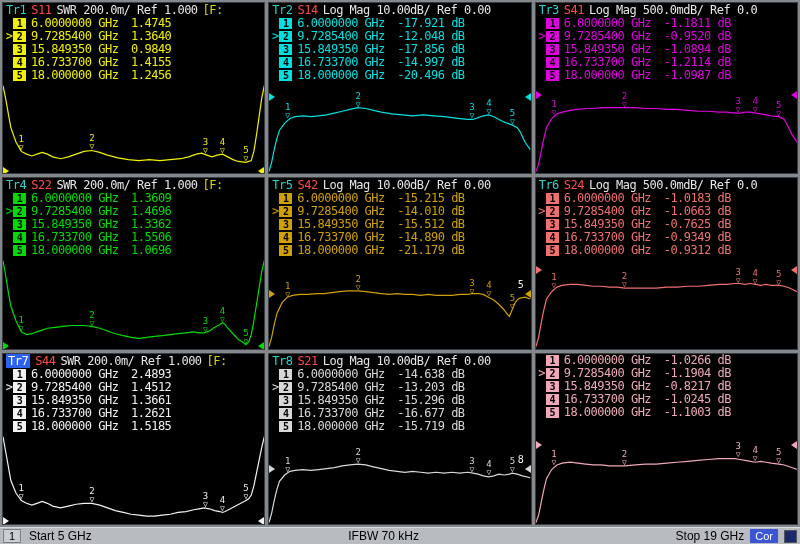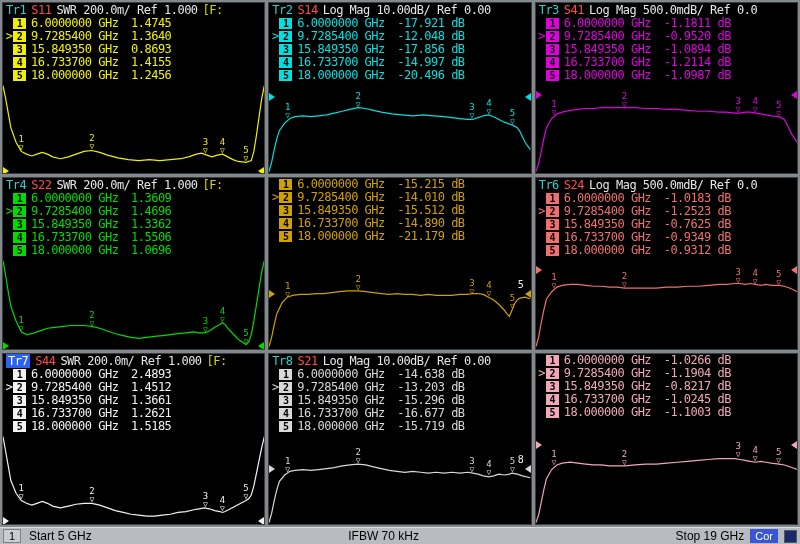--- a/index.html
+++ b/index.html
@@ -66,21 +66,21 @@
           <div class="mrow" style="color: rgb(240, 240, 0);">
             <span class="mprefix">&gt;</span>
             <span class="mchip" style="background: rgb(240, 240, 0);">2</span>
             <span class="mfreq">9.7285400 GHz</span>
             <span class="mval">1.3640</span>
           </div>
           <div class="mrow" style="color: rgb(240, 240, 0);">
             <span class="mprefix"></span>
             <span class="mchip" style="background: rgb(240, 240, 0);">3</span>
             <span class="mfreq">15.849350 GHz</span>
-            <span class="mval">0.8693</span>
+            <span class="mval">0.9849</span>
           </div>
           <div class="mrow" style="color: rgb(240, 240, 0);">
             <span class="mprefix"></span>
             <span class="mchip" style="background: rgb(240, 240, 0);">4</span>
             <span class="mfreq">16.733700 GHz</span>
             <span class="mval">1.4155</span>
           </div>
           <div class="mrow" style="color: rgb(240, 240, 0);">
             <span class="mprefix"></span>
             <span class="mchip" style="background: rgb(240, 240, 0);">5</span>
@@ -306,20 +306,23 @@
           <div class="marker" style="left: 93%; top: 96%; color: rgb(0, 220, 0);">
             <span>5</span>
             <span class="tri">▽</span>
           </div>
           <div class="ref-arrow left" style="top: 97%; border-left-color: rgb(0, 220, 0);"></div>
           <div class="ref-arrow right" style="top: 97%; border-right-color: rgb(0, 220, 0);"></div>
         </div>
   </div>
 
   <div class="panel">
+    <div class="title">
+      <span class="tid">Tr5</span><span class="param">S42</span><span class="scale">Log Mag 10.00dB/ Ref 0.00</span><span class="suffix"></span>
+    </div>
     <div class="mtable">
           <div class="mrow" style="color: rgb(208, 160, 0);">
             <span class="mprefix"></span>
             <span class="mchip" style="background: rgb(208, 160, 0);">1</span>
             <span class="mfreq">6.0000000 GHz</span>
             <span class="mval">-15.215 dB</span>
           </div>
           <div class="mrow" style="color: rgb(208, 160, 0);">
             <span class="mprefix">&gt;</span>
             <span class="mchip" style="background: rgb(208, 160, 0);">2</span>
@@ -383,21 +386,21 @@
           <div class="mrow" style="color: rgb(240, 112, 112);">
             <span class="mprefix"></span>
             <span class="mchip" style="background: rgb(240, 112, 112);">1</span>
             <span class="mfreq">6.0000000 GHz</span>
             <span class="mval">-1.0183 dB</span>
           </div>
           <div class="mrow" style="color: rgb(240, 112, 112);">
             <span class="mprefix">&gt;</span>
             <span class="mchip" style="background: rgb(240, 112, 112);">2</span>
             <span class="mfreq">9.7285400 GHz</span>
-            <span class="mval">-1.2523 dB</span>
+            <span class="mval">-1.0663 dB</span>
           </div>
           <div class="mrow" style="color: rgb(240, 112, 112);">
             <span class="mprefix"></span>
             <span class="mchip" style="background: rgb(240, 112, 112);">3</span>
             <span class="mfreq">15.849350 GHz</span>
             <span class="mval">-0.7625 dB</span>
           </div>
           <div class="mrow" style="color: rgb(240, 112, 112);">
             <span class="mprefix"></span>
             <span class="mchip" style="background: rgb(240, 112, 112);">4</span>

